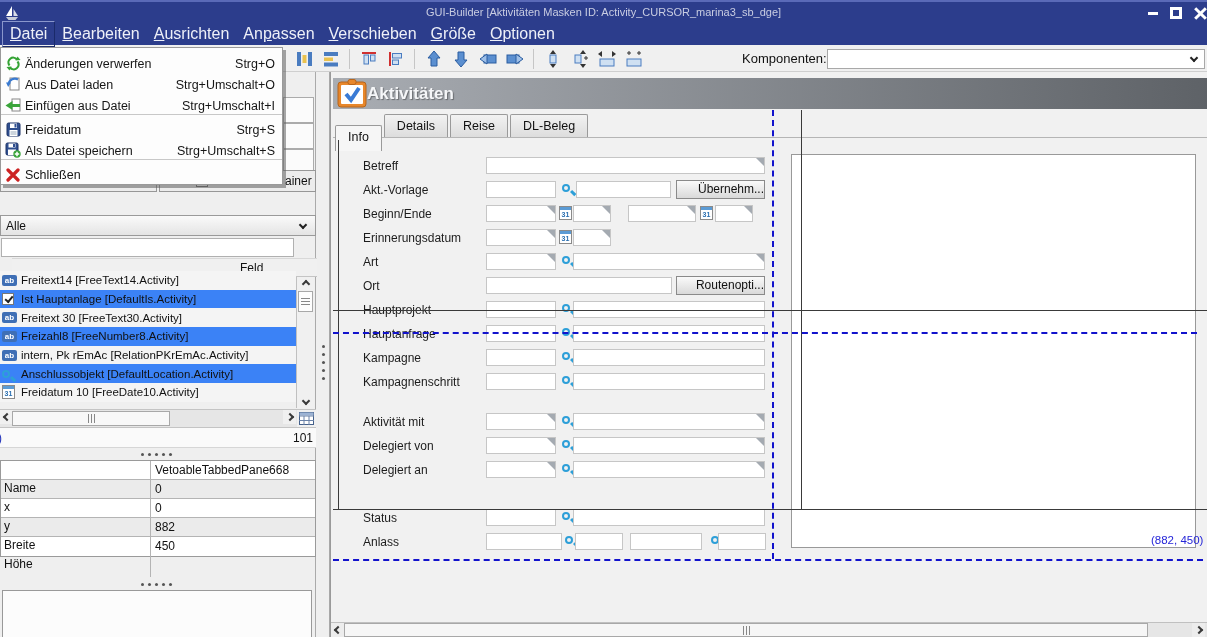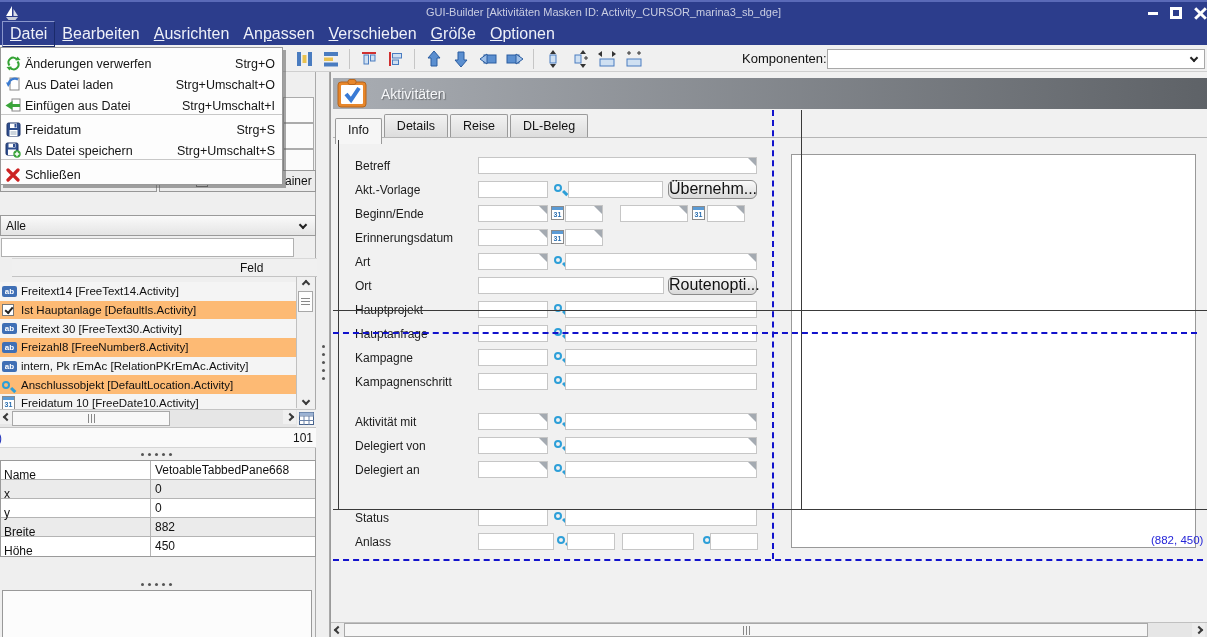--- a/index.html
+++ b/index.html
@@ -46,21 +46,21 @@
 
 
 .left-panel{position:absolute;left:0;top:72px;width:316px;height:565px;background:#efefef;border-right:1px solid #aaa}
 .pal-frag{position:absolute;background:#fbfbfb;border:1px solid #ababab}
 .pal-btn{position:absolute;top:98px;height:22px;background:#ececec;border:1px solid #979797}
 .mini-icon{position:absolute;width:12px;height:12px;background:#fff;border:1px solid #666}
 .combo{position:absolute;background:linear-gradient(#fafafa,#e4e4e4);border:1px solid #9a9a9a;display:flex;align-items:center;padding:0 5px}
 .search-input{position:absolute;background:#fff;border:1px solid #b0b0b0;font:inherit;padding:0 3px;outline:none}
 .feld-header{position:absolute;left:12px;top:186px;width:316px;height:19px;background:#f0f0f0;border-top:1px solid #d8d8d8;border-bottom:1px solid #c4c4c4}
 .feld-header span{position:absolute;left:228px;top:2px}
-.field-list{position:absolute;left:0;top:210px;width:296px;height:131px;background:#fdba74;overflow:hidden}
+.field-list{position:absolute;left:0;top:199px;width:296px;height:131px;background:#3b82f6;overflow:hidden}
 .lrow{height:18.7px;display:flex;align-items:center;padding-left:2px;white-space:nowrap;font-size:11.5px}
 .lrow:nth-child(odd){background:#f4f4f4}
 .licon{width:19px;flex:none;display:flex;align-items:center}
 .ab-icon{display:inline-block;width:15px;height:11px;background:#3f6fb5;border-radius:2px;color:#fff;font-size:8px;font-weight:bold;text-align:center;line-height:11px}
 .ab-icon::after{content:"ab"}
 .cb-icon{position:relative;display:inline-block;width:12px;height:12px;background:#fff;border:1px solid #777}
 .cb-icon::after{content:"";position:absolute;left:2px;top:2px;width:6px;height:3px;border-left:2px solid #222;border-bottom:2px solid #222;transform:rotate(-50deg)}
 .srch-icon{position:relative;display:inline-block;width:8px;height:8px;border:2px solid #2d9fd8;border-radius:50%}
 .srch-icon::after{content:"";position:absolute;left:6px;top:6px;width:2.5px;height:6px;background:#2d9fd8;transform:rotate(-45deg);transform-origin:top left}
 .cal-icon{position:relative;display:inline-block;width:13px;height:14px;background:#fff;border:1px solid #8a8a8a}
@@ -74,40 +74,40 @@
 .hscroll{position:absolute;left:0;top:337px;width:316px;height:19px;background:#e6e6e6;border-top:1px solid #c4c4c4;border-bottom:1px solid #c4c4c4}
 .hthumb{position:absolute;left:12px;top:1px;width:158px;height:15px;background:#f8f8f8;border:1px solid #a8a8a8;display:flex;align-items:center;justify-content:center}
 .count-strip{position:absolute;left:0;top:356px;width:316px;height:20px;background:#fafafa;border-bottom:1px solid #d6d6d6}
 .dots-h{position:absolute;width:3px;height:3px;background:#555;border-radius:50%;box-shadow:7px 0 0 #555,14px 0 0 #555,21px 0 0 #555,28px 0 0 #555}
 .dots-v{position:absolute;width:3px;height:3px;background:#555;border-radius:50%;box-shadow:0 8px 0 #555,0 16px 0 #555,0 24px 0 #555,0 32px 0 #555}
 .ptable{position:absolute;left:0;top:388px;width:316px;border:1px solid #9a9a9a}
 .prow{display:flex;height:19px;border-bottom:1px solid #b4b4b4}
 .prow:last-child{border-bottom:none}
 .prow:nth-child(even){background:#ebebeb}
 .prow:nth-child(odd){background:#fff}
-.pname{width:150px;border-right:1px solid #b4b4b4;padding:7px 3px}
+.pname{width:150px;border-right:1px solid #b4b4b4;padding:20px 3px}
 .pval{flex:1;padding:2px 4px}
 .bottom-box{position:absolute;left:2px;top:518px;width:310px;height:60px;background:#fcfcfc;border:1px solid #999}
 
 
 .v-splitter{position:absolute;left:317px;top:72px;width:13px;height:565px;background:#efefef;border-right:1px solid #a8a8a8}
 
 
 .designer{position:absolute;left:330px;top:72px;width:877px;height:565px;background:#f1f1f1;border-left:1px solid #9a9a9a}
 .form-header{position:absolute;left:2px;top:6px;width:875px;height:31px;background:linear-gradient(to right,#a9adb3,#5e6267);display:flex;align-items:center}
-.form-title{margin-left:14px;font-size:14px;font-weight:normal;color:#f5f6f8;text-shadow:1px 1px 1px rgba(0,0,0,.35)}
+.form-title{font-size:17px;font-weight:bold;color:#f5f6f8;text-shadow:1px 1px 1px rgba(0,0,0,.35)}
 .clip-icon{margin-left:4px;flex:none}
 .tabs{position:absolute;left:4px;top:41px;height:25px;display:flex;gap:2px}
 .tab{height:24px;margin-top:1px;padding:4px 12px 0;background:linear-gradient(#f2f2f2,#dcdcdc);border:1px solid #9a9a9a;border-bottom:none;border-radius:2px 2px 0 0;font-size:12.5px}
-.tab.active{height:26px;margin-top:5px;background:#f6f6f6;position:relative;z-index:3}
+.tab.active{height:26px;margin-top:12px;background:#f6f6f6;position:relative;z-index:3}
 .tabline{position:absolute;left:2px;top:65px;width:875px;height:1px;background:#b5b5b5}
 .canvas-panel{position:absolute;left:460px;top:82px;width:405px;height:394px;background:#fff;border:1px solid #999;z-index:1}
 .size-label{position:absolute;left:820px;top:462px;width:60px;color:#2525d8;font-size:11.5px;z-index:12}
 
-.frow{position:absolute;left:4px;width:770px;height:20px;z-index:2}
+.frow{position:absolute;left:12px;width:770px;height:20px;z-index:2}
 .fl{position:absolute;left:20px;top:2px;font-size:12px;color:#1c1c1c;white-space:nowrap}
 .inp{position:absolute;top:0;height:17px;background:#fff;border:1px solid #c6c6c6}
 .tri::before{content:"";position:absolute;top:0;right:0;border-style:solid;border-width:0 8px 8px 0;border-color:transparent #a4aab1 transparent transparent}
 .i1{left:143px;width:70px}
 .i2{left:230px;width:192px}
 .iw{left:143px;width:279px}
 .iv2{left:233px;width:95px}
 .id2{left:230px;width:38px}
 .id3{left:285px;width:68px}
 .id4{left:372px;width:38px}
@@ -115,21 +115,21 @@
 .ia1{left:143px;width:76px}
 .ia2{left:232px;width:48px}
 .ia3{left:287px;width:72px}
 .ia4{left:375px;width:48px}
 .mg{position:absolute;top:3px}
 .mg1{left:219px}
 .mg2{left:368px}
 .cl{position:absolute;top:1px}
 .cl1{left:216px}
 .cl2{left:357px}
-.fbtn{position:absolute;left:333px;top:-1px;width:89px;height:19px;background:linear-gradient(#fafafa,#d9d9d9);border:1px solid #8a8a8a;border-radius:6px;font-size:16px;text-align:left;line-height:16px}
+.fbtn{position:absolute;left:333px;top:-1px;width:89px;height:19px;background:linear-gradient(#fafafa,#d9d9d9);border:1px solid #8a8a8a;border-radius:0;font-size:12px;text-align:right;line-height:16px}
 
 .gl{position:absolute;z-index:10}
 .solid{background:#3a3a3a}
 .dash-h{height:0;border-top:2px dashed #1212cc}
 .dash-v{width:0;border-left:2px dashed #1212cc}
 
 .d-hscroll{position:absolute;left:0;top:550px;width:877px;height:15px;background:#e6e6e6;border-top:1px solid #c0c0c0;z-index:15}
 .d-btn{position:absolute;top:0;width:13px;height:14px;display:flex;align-items:center;justify-content:center;background:#ededed}
 .d-thumb{position:absolute;left:13px;top:0;width:804px;height:14px;background:#f6f6f6;border:1px solid #a8a8a8;display:flex;align-items:center;justify-content:center}
 </style>

